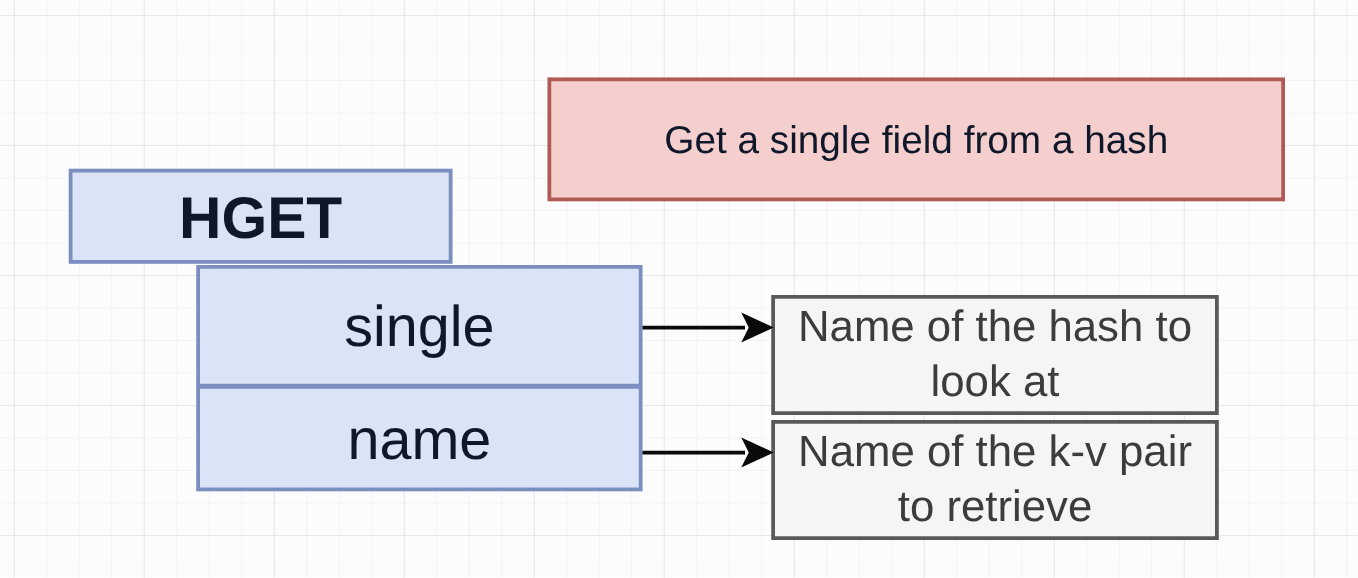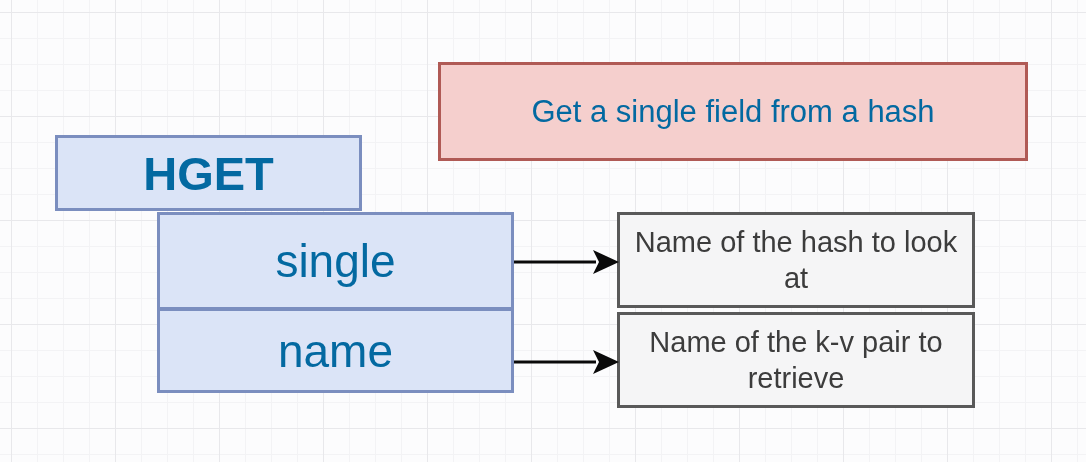--- a/index.html
+++ b/index.html
@@ -21,21 +21,21 @@
     background-size: 104px 104px, 104px 104px, 26px 26px, 26px 26px;
     background-position: 11px 12px, 11px 12px, 11px 12px, 11px 12px;
   }
   .node {
     position: absolute;
     box-sizing: border-box;
     display: flex;
     align-items: center;
     justify-content: center;
     text-align: center;
-    color: #0369a1;
+    color: #0f172a;
   }
   .blue {
     background: var(--blue-fill);
     border: 3px solid var(--blue-border);
     font-size: 46px;
   }
   #node-hget {
     left: 55px; top: 135px; width: 307px; height: 76px;
     font-weight: bold;
     font-size: 47px;
@@ -49,23 +49,24 @@
   .note {
     left: 438px; top: 62px; width: 590px; height: 99px;
     background: var(--red-fill);
     border: 3px solid var(--red-border);
     font-size: 31px;
   }
   .desc {
     background: var(--gray-fill);
     border: 3px solid var(--gray-border);
     color: var(--gray-text);
-    font-size: 29px;
+    font-size: 35px;
     line-height: 1.25;
     padding: 0 12px;
+    margin-top: 24px;
   }
   #desc-hash  { left: 617px; top: 212px; width: 358px; height: 96px; }
   #desc-field { left: 617px; top: 312px; width: 358px; height: 96px; }
   .arrow {
     position: absolute;
     width: 110px;
     height: 28px;
   }
   #arrow-1 { left: 512px; top: 248px; }
   #arrow-2 { left: 512px; top: 348px; }

